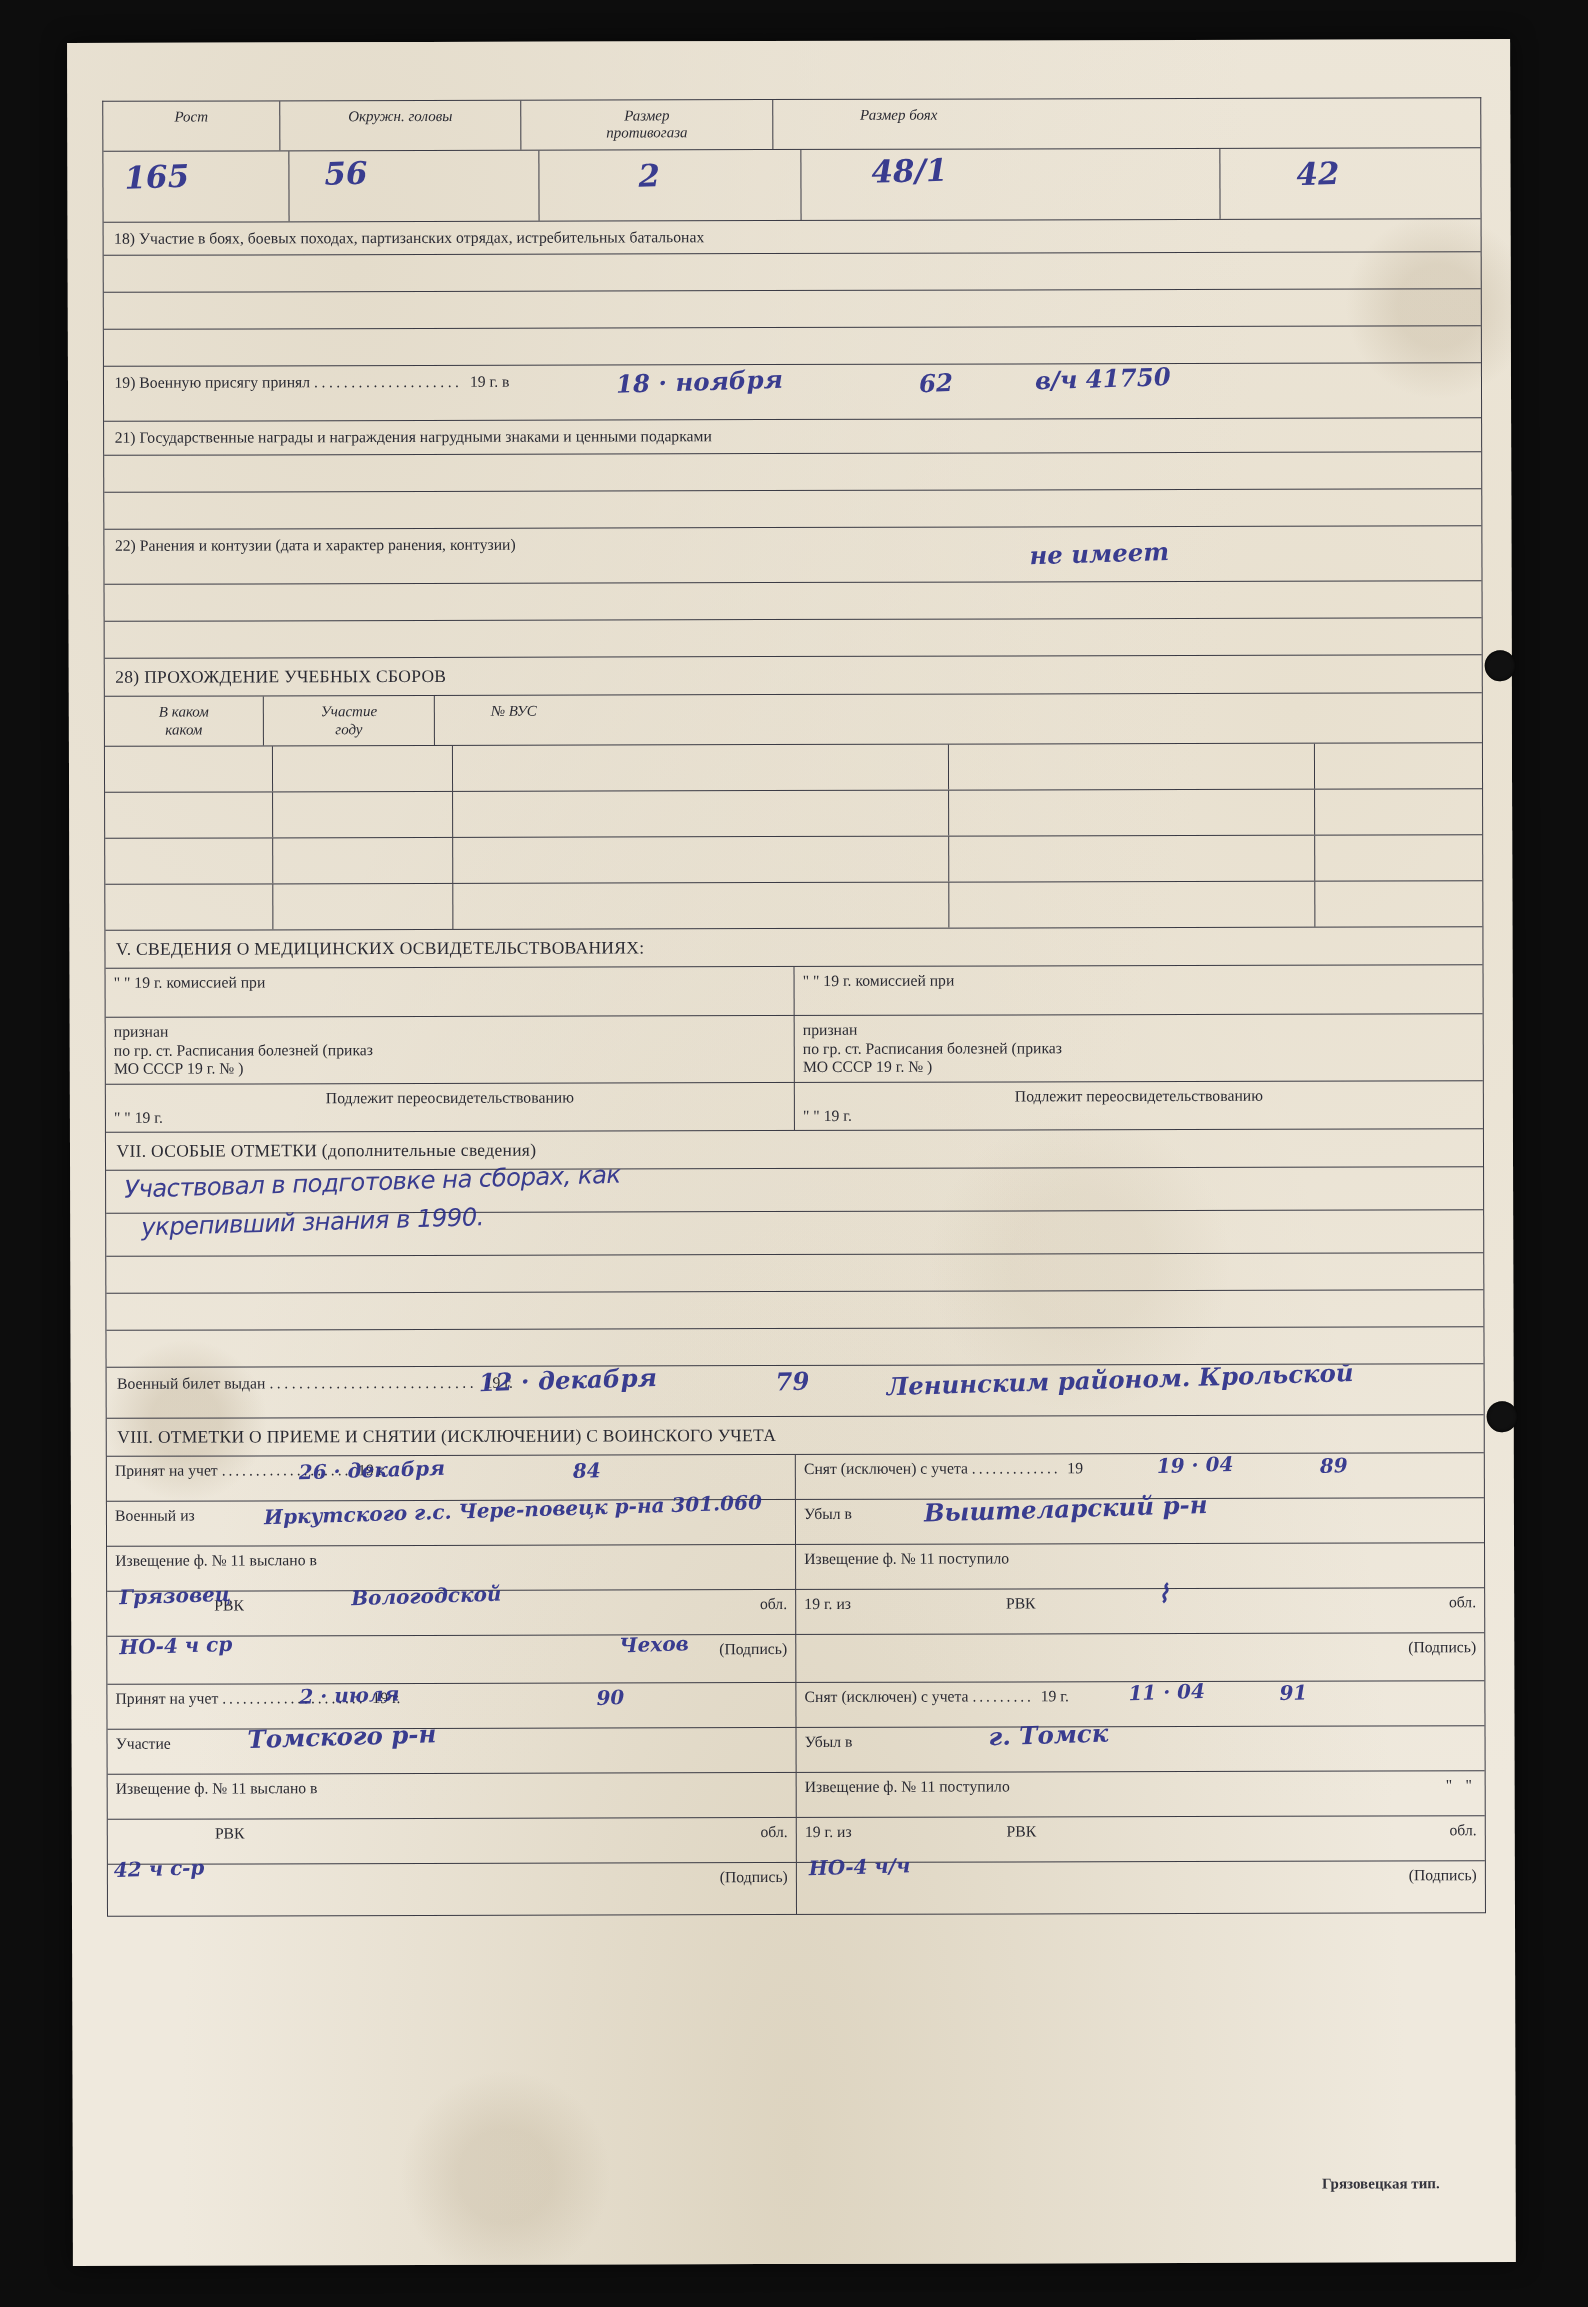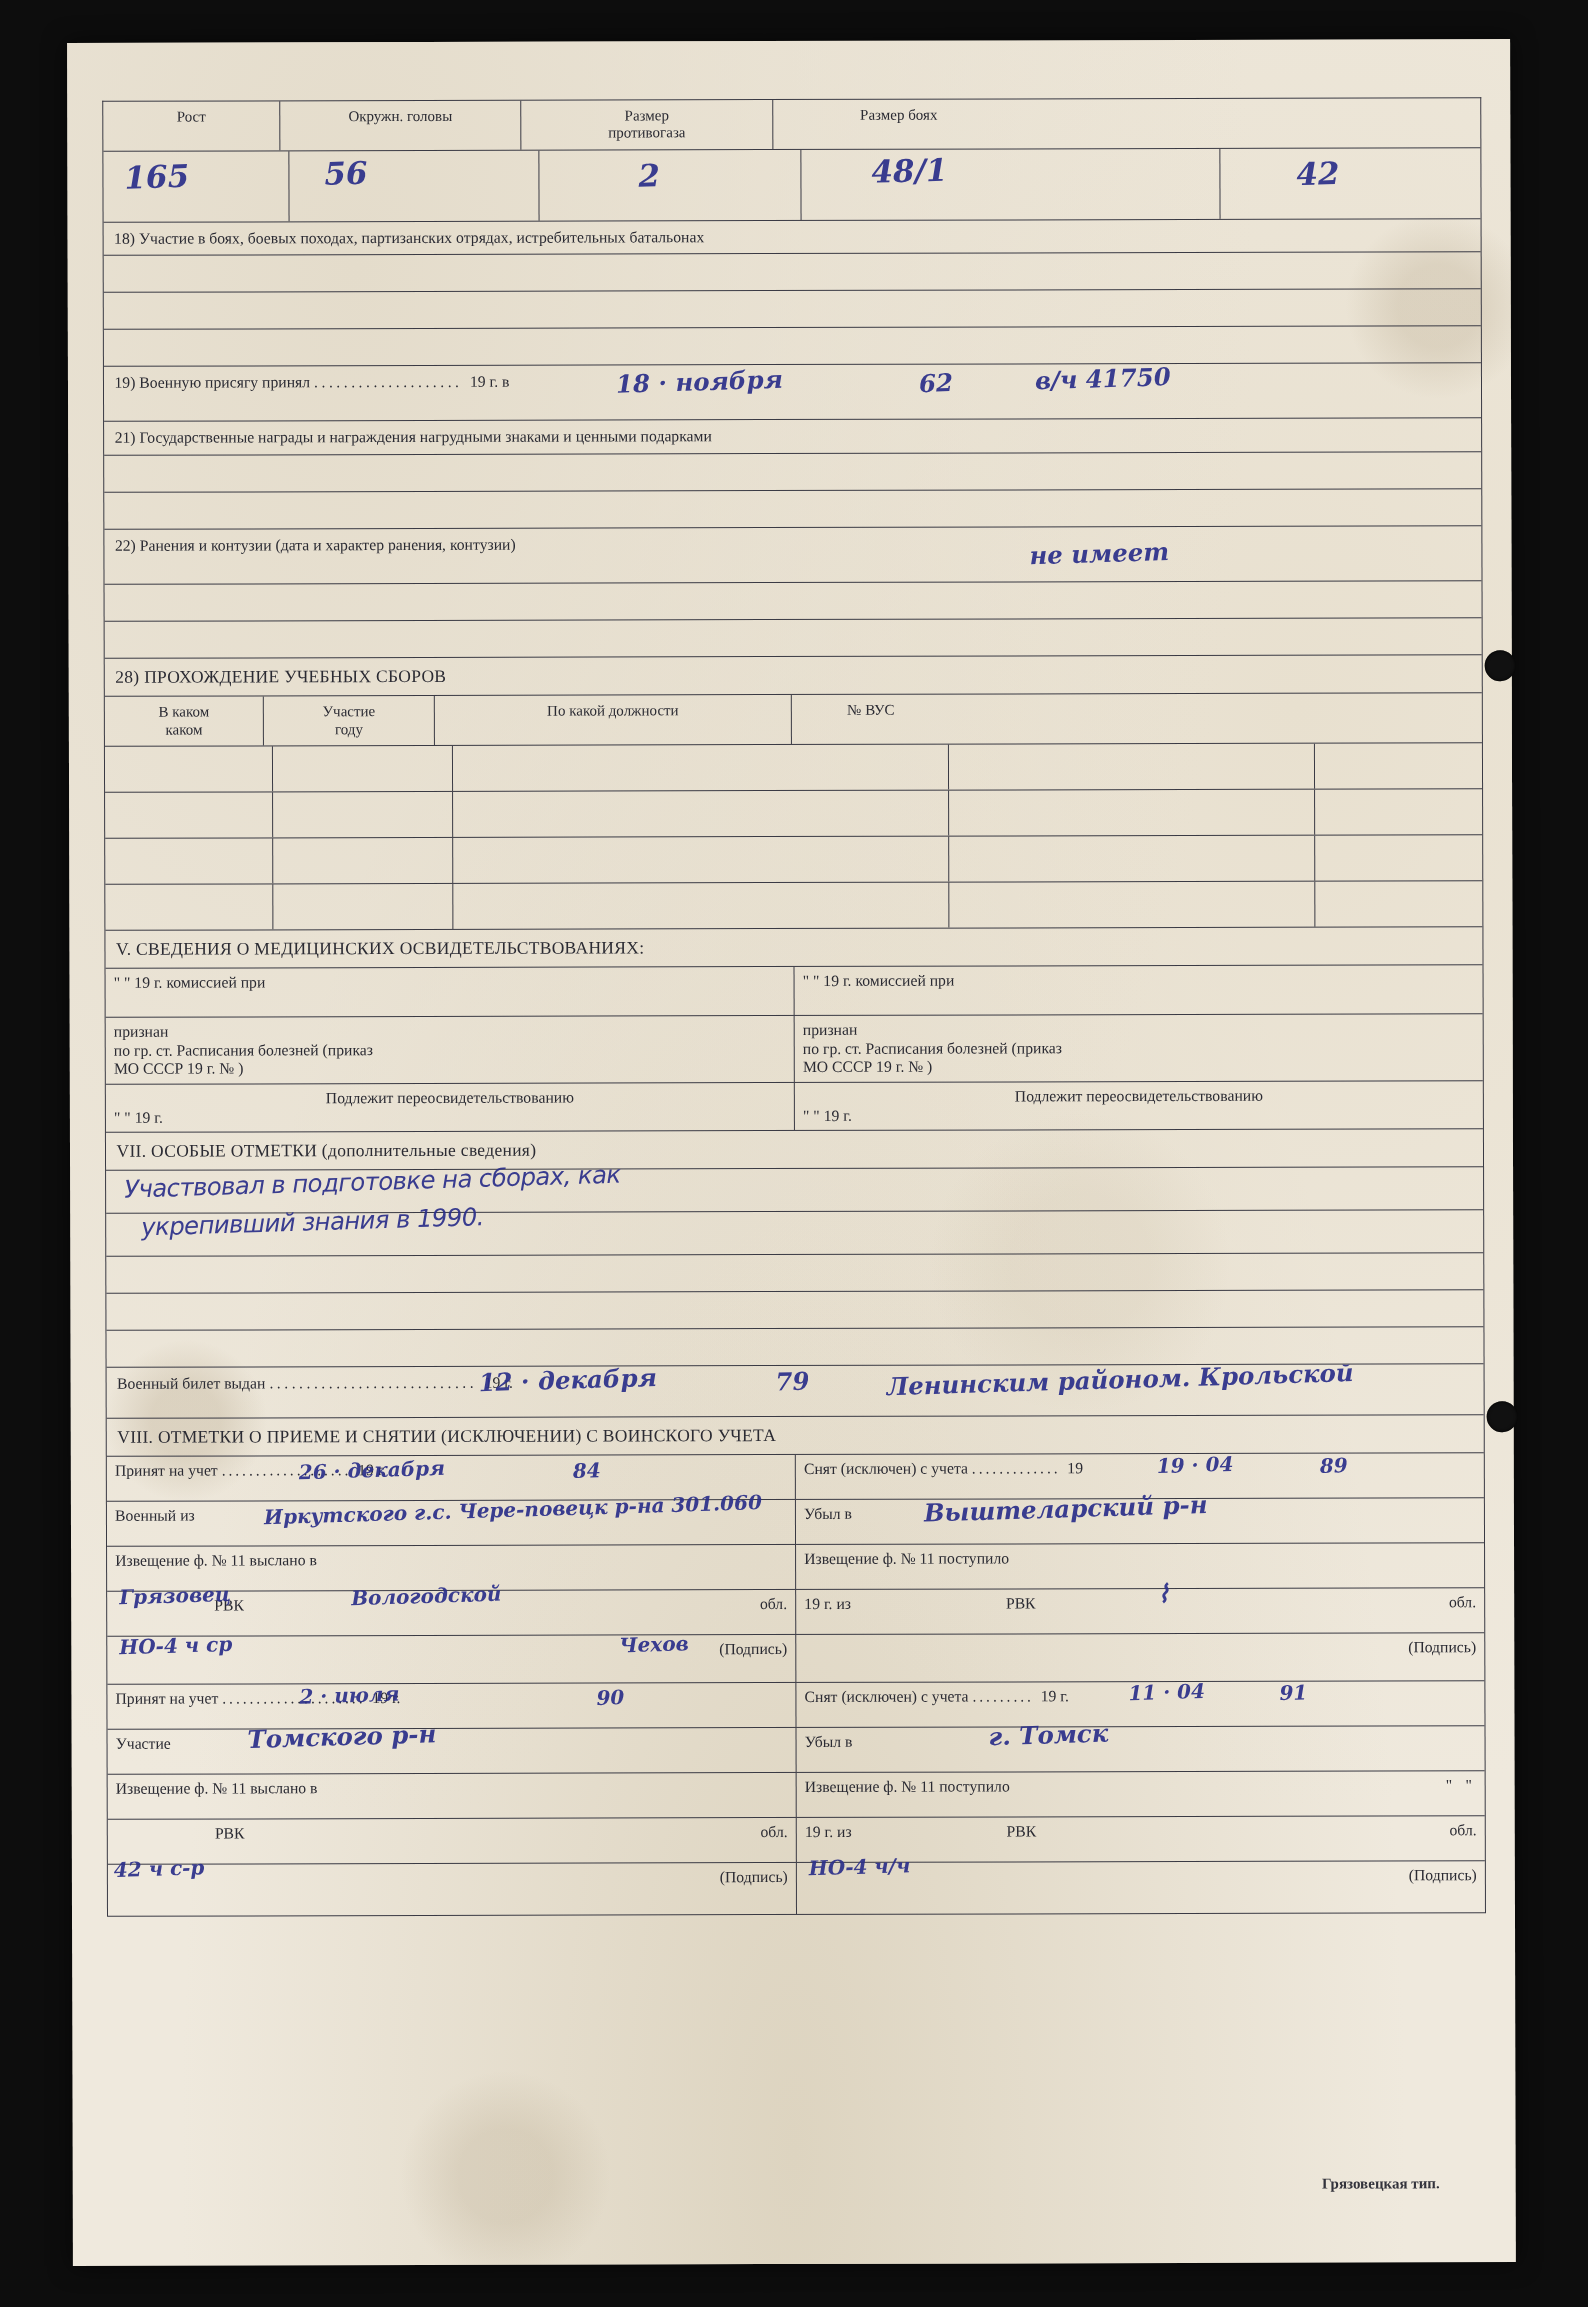--- a/index.html
+++ b/index.html
@@ -39,21 +39,21 @@
     width:1379px;
     color:#2b2b33;
   }
   .frame{
     border:1.7px solid #3a3a44;
     border-bottom:none;
   }
   .row{display:flex;border-bottom:1.2px solid #3a3a44;}
   .cell{padding:4.7px 8.1px;font-size:15.7px;line-height:1.2;position:relative;}
   .cb{border-right:1.2px solid #3a3a44;}
-  .hd{font-size:15px;text-align:center;line-height:1.15;padding:7px 3.5px;}
+  .hd{font-size:15px;text-align:center;line-height:1.15;padding:7px 3.5px;font-style:italic;}
   .blank{height:36px;}
   .lbl{font-size:15.7px;padding:7px 10.5px;}
   .section{font-size:17.5px;letter-spacing:0.3px;padding:8.1px 10.5px;}
   .hw{
     font-family:"DejaVu Serif", serif;
     color:#2b2f8a;
     font-style:italic;
     font-weight:bold;
     position:absolute;
     white-space:nowrap;
@@ -172,21 +172,20 @@
 
         <div class="row">
           <div class="cell cb hd" style="width:151px">
             <span>В каком</span><br>
             <span>каком</span>
           </div>
           <div class="cell cb hd" style="width:163px">
             <span>Участие</span><br>
             <span>году</span>
           </div>
-          <div class="cell cb hd" style="width:349px">По какой должности</div>
           <div class="cell hd" style="width:151px">№ ВУС</div>
         </div>
 
         <div class="row" style="height:45px">
           <div class="cell cb" style="width:151px"></div>
           <div class="cell cb" style="width:163px"></div>
           <div class="cell cb flexgrow"></div>
           <div class="cell cb" style="width:349px"></div>
           <div class="cell" style="width:151px"></div>
         </div>

